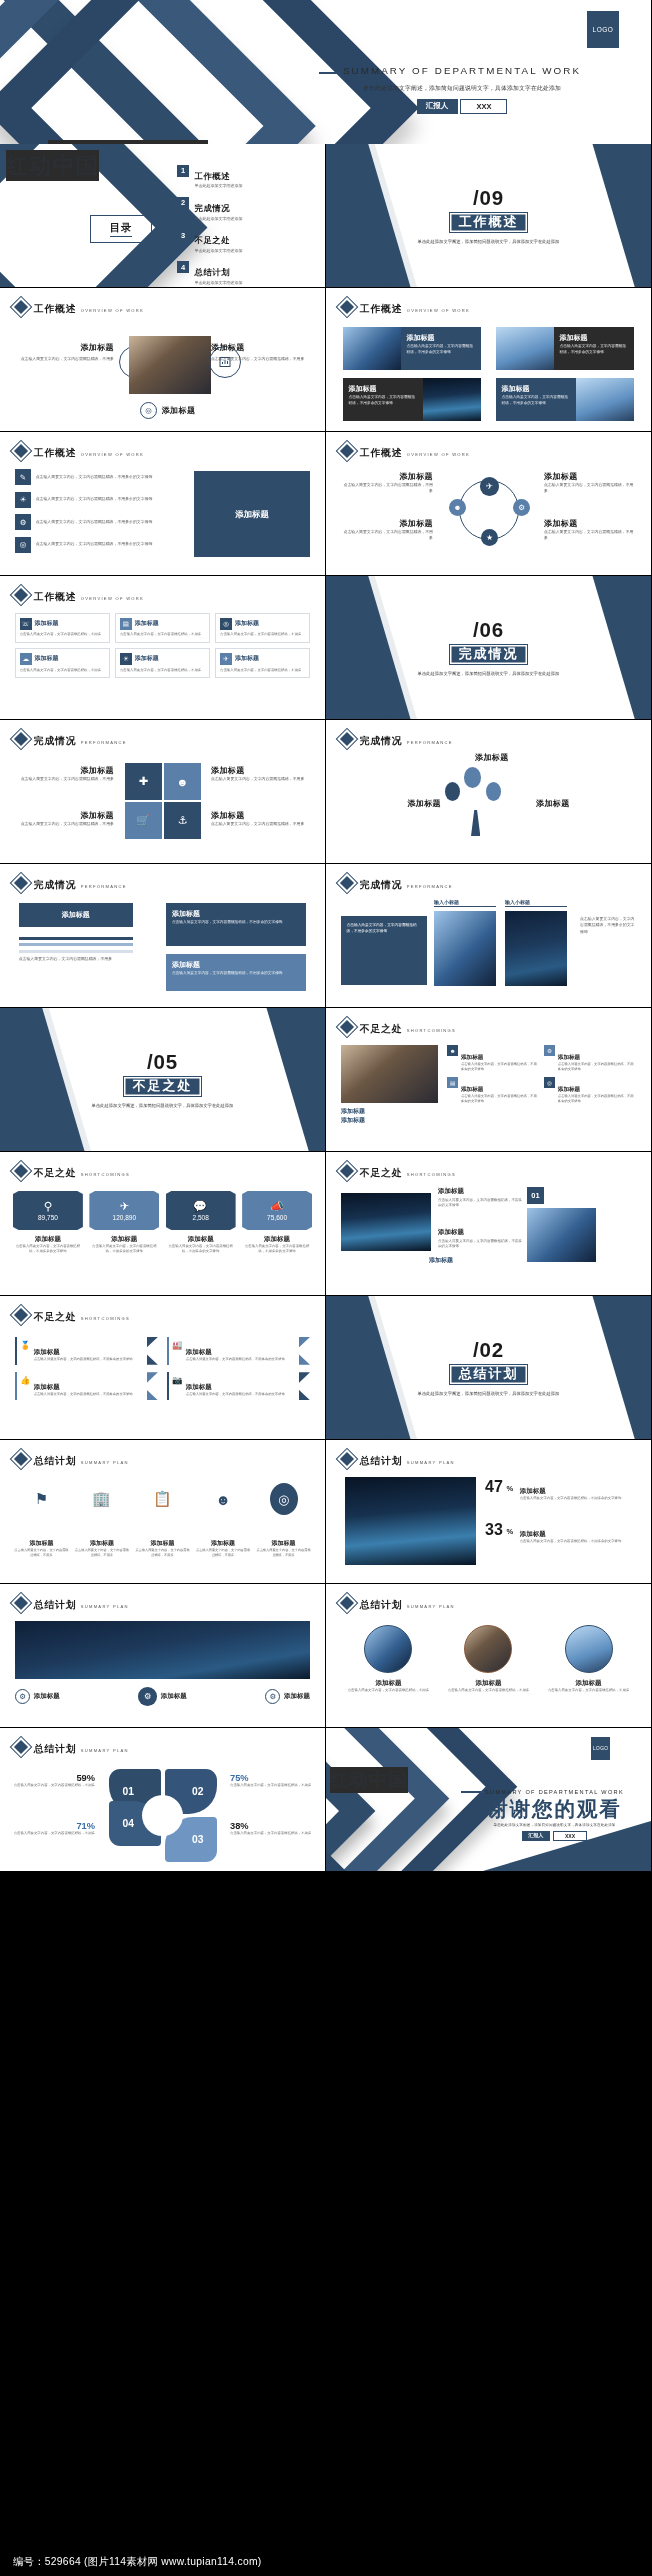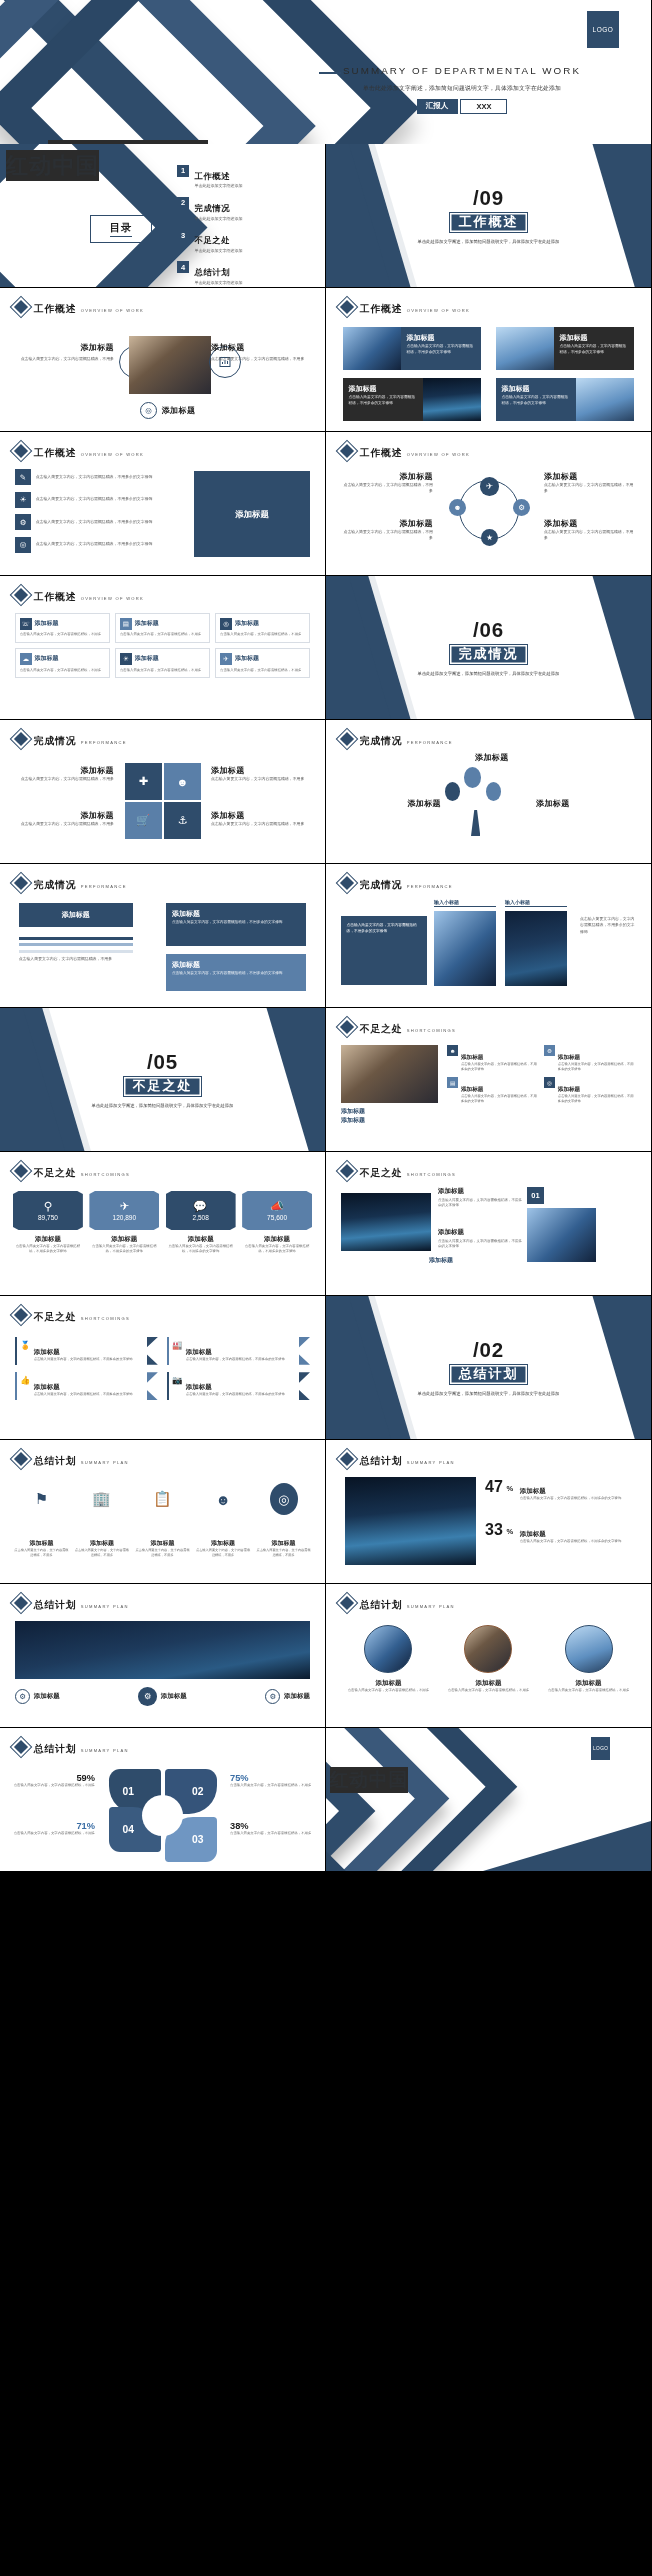--- a/index.html
+++ b/index.html
@@ -808,37 +808,49 @@
       <div style="font-size:3.4px;color:#666;line-height:1.6;">点击输入简要文字内容，文字内容需概括精练，不用多</div>
     </div>
 
     <div style="position:absolute;left:105px;top:41px;width:116px;height:93px;">
       <div style="position:absolute;left:3.7px;top:0;width:52px;height:45px;background:#2f4c6b;border-radius:11.2px 3.7px 3.7px 28px;display:flex;align-items:center;justify-content:center;color:#fff;font-size:10.3px;font-weight:bold;padding-right:13px;">
             <span>01</span>
           </div>
       <div style="position:absolute;right:3.7px;top:0;width:52px;height:45px;background:#35547a;border-radius:3.7px 11.2px 28px 3.7px;display:flex;align-items:center;justify-content:center;color:#fff;font-size:10.3px;font-weight:bold;padding-left:13px;">
             <span>02</span>
           </div>
-      <div style="position:absolute;left:3.7px;bottom:10px;width:52px;height:45px;background:#3a5b80;border-radius:3.7px 28px 3.7px 11.2px;display:flex;align-items:center;justify-content:center;color:#fff;font-size:10.3px;font-weight:bold;padding-right:13px;">
+      <div style="position:absolute;left:3.7px;bottom:16px;width:52px;height:45px;background:#3a5b80;border-radius:3.7px 28px 3.7px 11.2px;display:flex;align-items:center;justify-content:center;color:#fff;font-size:10.3px;font-weight:bold;padding-right:13px;">
             <span>04</span>
           </div>
       <div style="position:absolute;right:3.7px;bottom:0;width:52px;height:45px;background:#6f96c2;border-radius:28px 3.7px 11.2px 3.7px;display:flex;align-items:center;justify-content:center;color:#fff;font-size:10.3px;font-weight:bold;padding-left:13px;">
             <span>03</span>
           </div>
       <div style="position:absolute;left:37px;top:26px;width:41px;height:41px;border-radius:50%;background:#fff;"></div>
     </div>
   </div>
 
   <div class="slide ts" style="grid-column:2;">
     <div class="chev-wrap" style="left:-159px;top:-37px;transform:scale(.66);transform-origin:left top;">
       <div class="cw1"></div>
           <div class="cw2"></div>
           <div class="cw3"></div>
     </div>
     <div class="ts-corner" style="width:168px;height:50px;"></div>
     <div class="wm dark" style="left:3.7px;top:39px;font-size:18.7px;">红动中国</div>
     <div class="logo-box" style="right:41px;top:9.3px;width:18.7px;height:22.4px;font-size:4.7px;">LOGO</div>
+    <div style="position:absolute;left:140px;top:52px;width:177px;text-align:center;">
+      <div class="ts-en" style="font-size:5.6px;letter-spacing:1.3px;">SUMMARY  OF  DEPARTMENTAL  WORK</div>
+      <div class="ts-cn" style="font-size:20.5px;margin-top:0.9px;">谢谢您的观看</div>
+      <div class="ts-sub" style="font-size:3.5px;margin-top:3.7px;">单击此处添加文字阐述，添加简短问题说明文字，具体添加文字在此处添加</div>
+      <div class="ts-pill" style="margin-top:3.7px;">
+        <span class="a" style="font-size:5.1px;padding:0.9px 6.5px;">汇报人</span>
+        <span class="b" style="font-size:5.1px;padding:0.9px 11.2px;">XXX</span>
+      </div>
+    </div>
   </div>
 
 </div>
 
+<footer>
+  <span>编号：529664 (图片114素材网 www.tupian114.com)</span>
+</footer>
 </div>
 
 
 </body></html>

